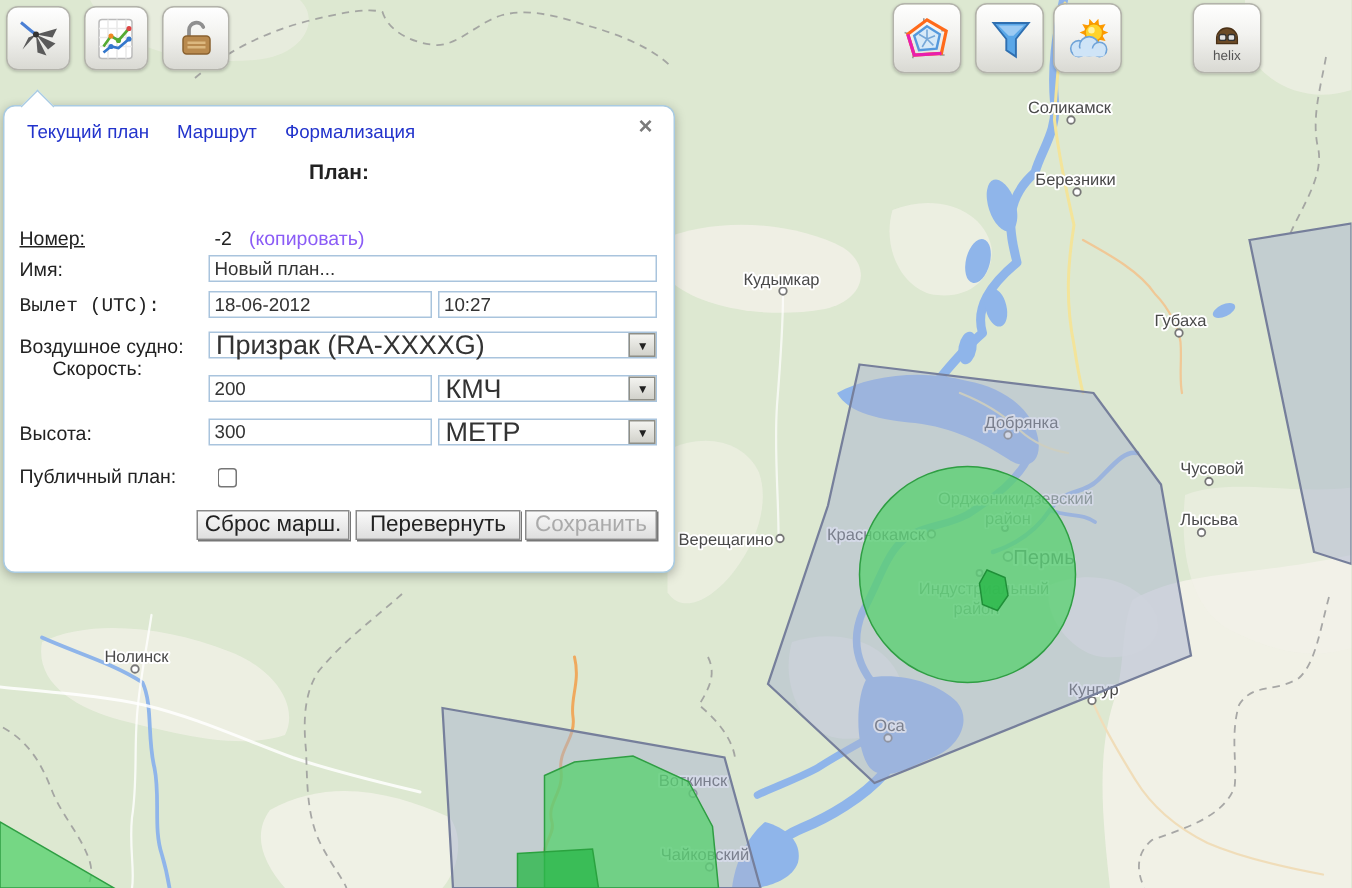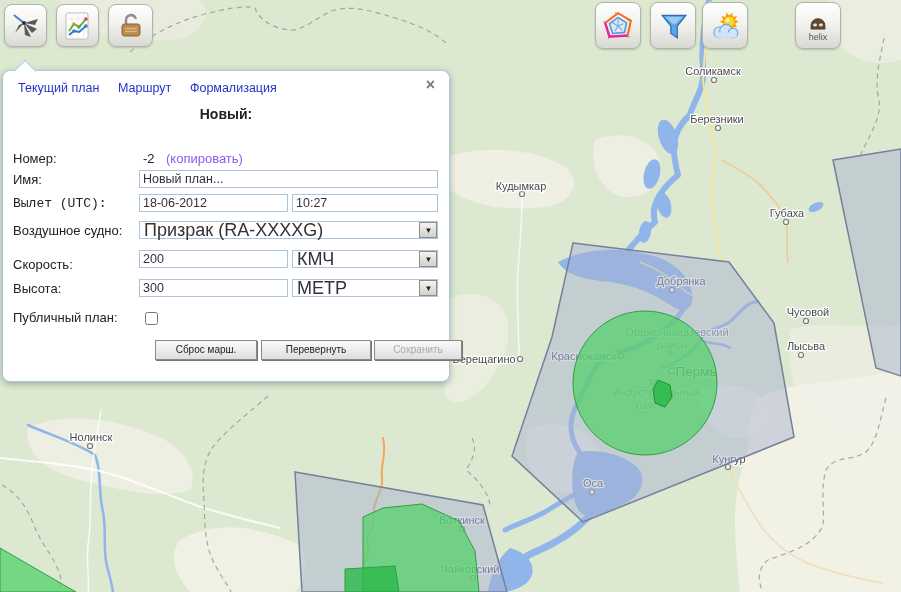--- a/index.html
+++ b/index.html
@@ -38,22 +38,22 @@
   .combo{position:absolute;box-sizing:border-box;height:18px;border:1px solid #a9c4dd;background:#fff;
       display:flex;align-items:center;cursor:pointer;}
   .combo .ctext{flex:1;font-size:18px;color:#333;padding-left:4px;white-space:nowrap;overflow:hidden;}
   .combo .carrow{width:17px;height:16px;background:linear-gradient(#f6f6f3,#cfcfc8);
       border-left:1px solid #a9c4dd;outline:1px solid #8f8f87;outline-offset:-1px;
       display:flex;align-items:center;justify-content:center;font-size:8px;color:#222;}
   .chk{position:absolute;width:13px;height:13px;box-sizing:border-box;border:1px solid #7b9bbd;
       background:#fff;cursor:pointer;}
   .pbtn{position:absolute;box-sizing:border-box;height:20px;border:1px solid #8a8a8a;
       background:linear-gradient(#fafafa,#dedede);box-shadow:1px 1px 0 #777;
-      font-family:"Liberation Sans",sans-serif;font-size:10px;color:#222;cursor:pointer;
-      text-align:center;line-height:18px;margin-left:24px;}
+      font-family:"Liberation Sans",sans-serif;font-size:15px;color:#222;cursor:pointer;
+      text-align:center;line-height:18px;}
   .pbtn.disabled{color:#aaa;cursor:default;}
 </style>
 </head>
 <body>
 
 <svg id="map" viewBox="0 0 901 592">
   <rect x="0" y="0" width="901" height="592" fill="#dde8d1"></rect>
 
   <g fill="#f4f2ea" stroke="none">
     <path d="M755,400 C790,380 830,385 901,370 L901,592 L740,592 C735,545 730,500 745,460 C750,435 748,418 755,400 Z" opacity=".85"></path>
@@ -233,40 +233,40 @@
 
 <div id="dialog">
   <div id="dialog-tail"></div>
 
   <div class="tabs">
     <a>Текущий план</a>
     <a>Маршрут</a>
     <a>Формализация</a>
   </div>
   <div class="dlg-close">×</div>
-  <div class="dlg-title">Новый:</div>
-
-  <div class="flabel" style="top:80px;">Номер:</div>
+  <div class="dlg-title">План:</div>
+
+  <div class="flabel" style="top:80px;text-decoration:underline;">Номер:</div>
   <div class="fval" style="left:140px;top:80px;">-2</div>
   <a class="fval flink" style="left:163px;top:80px;">(копировать)</a>
 
   <div class="flabel" style="top:101px;">Имя:</div>
   <input class="tin" style="left: 136px; top: 99px; width: 299px;" value="Новый план...">
 
   <div class="flabel" style="top:125px;font-family:Liberation Mono, monospace;">Вылет (UTC):</div>
   <input class="tin" style="left: 136px; top: 123px; width: 149px;" value="18-06-2012">
   <input class="tin" style="left: 289px; top: 123px; width: 146px;" value="10:27">
 
   <div class="flabel" style="top:152px;">Воздушное судно:</div>
   <div class="combo" style="left:136px;top:150px;width:299px;">
     <span class="ctext">Призрак (RA-XXXXG)</span>
     <span class="carrow">▼</span>
   </div>
 
-  <div class="flabel" style="top:186px;">Скорость:</div>
+  <div class="flabel" style="top:167px;margin-left:22px;">Скорость:</div>
   <input class="tin" style="left: 136px; top: 179px; width: 149px;" value="200">
   <div class="combo" style="left:289px;top:179px;width:146px;">
     <span class="ctext">КМЧ</span>
     <span class="carrow">▼</span>
   </div>
 
   <div class="flabel" style="top:210px;">Высота:</div>
   <input class="tin" style="left: 136px; top: 208px; width: 149px;" value="300">
   <div class="combo" style="left:289px;top:208px;width:146px;justify-content:flex-end;">
     <span class="ctext">МЕТР</span>

